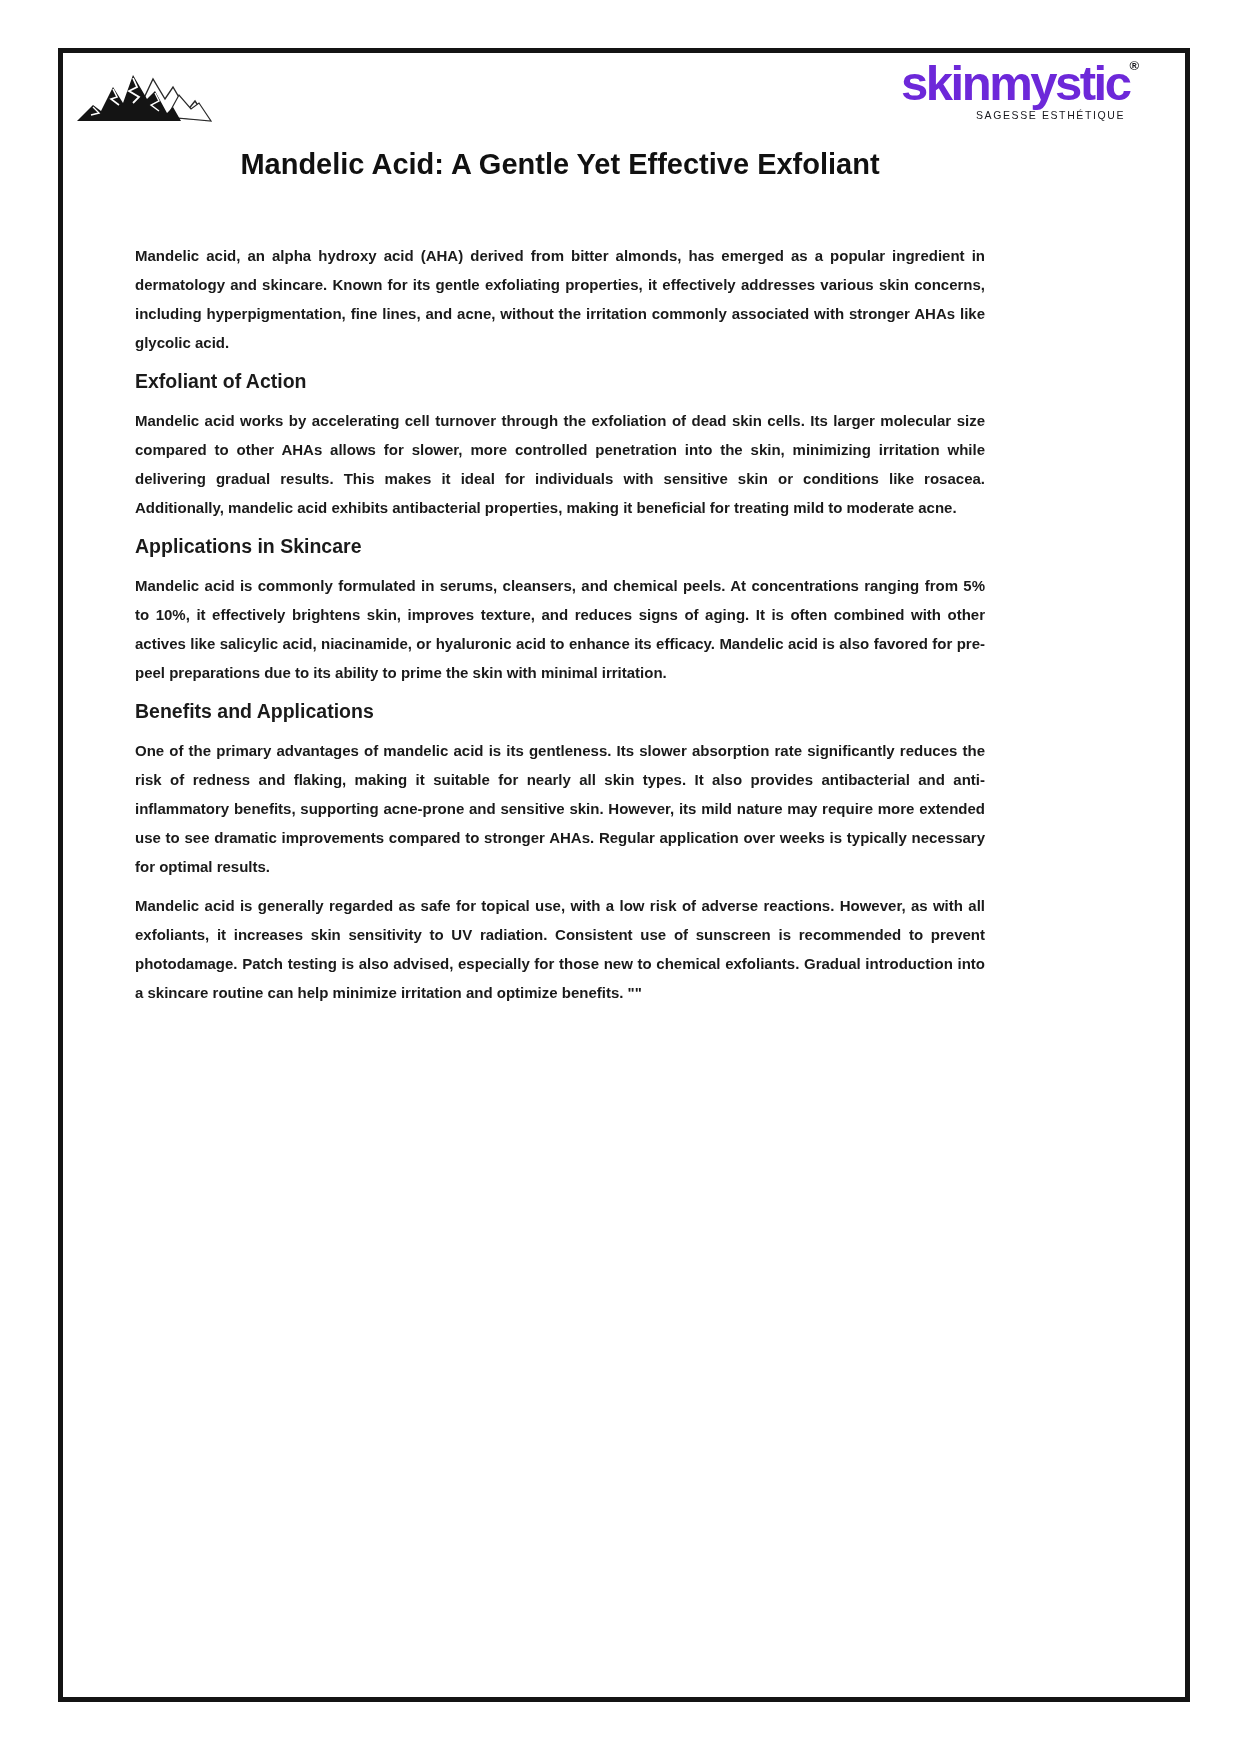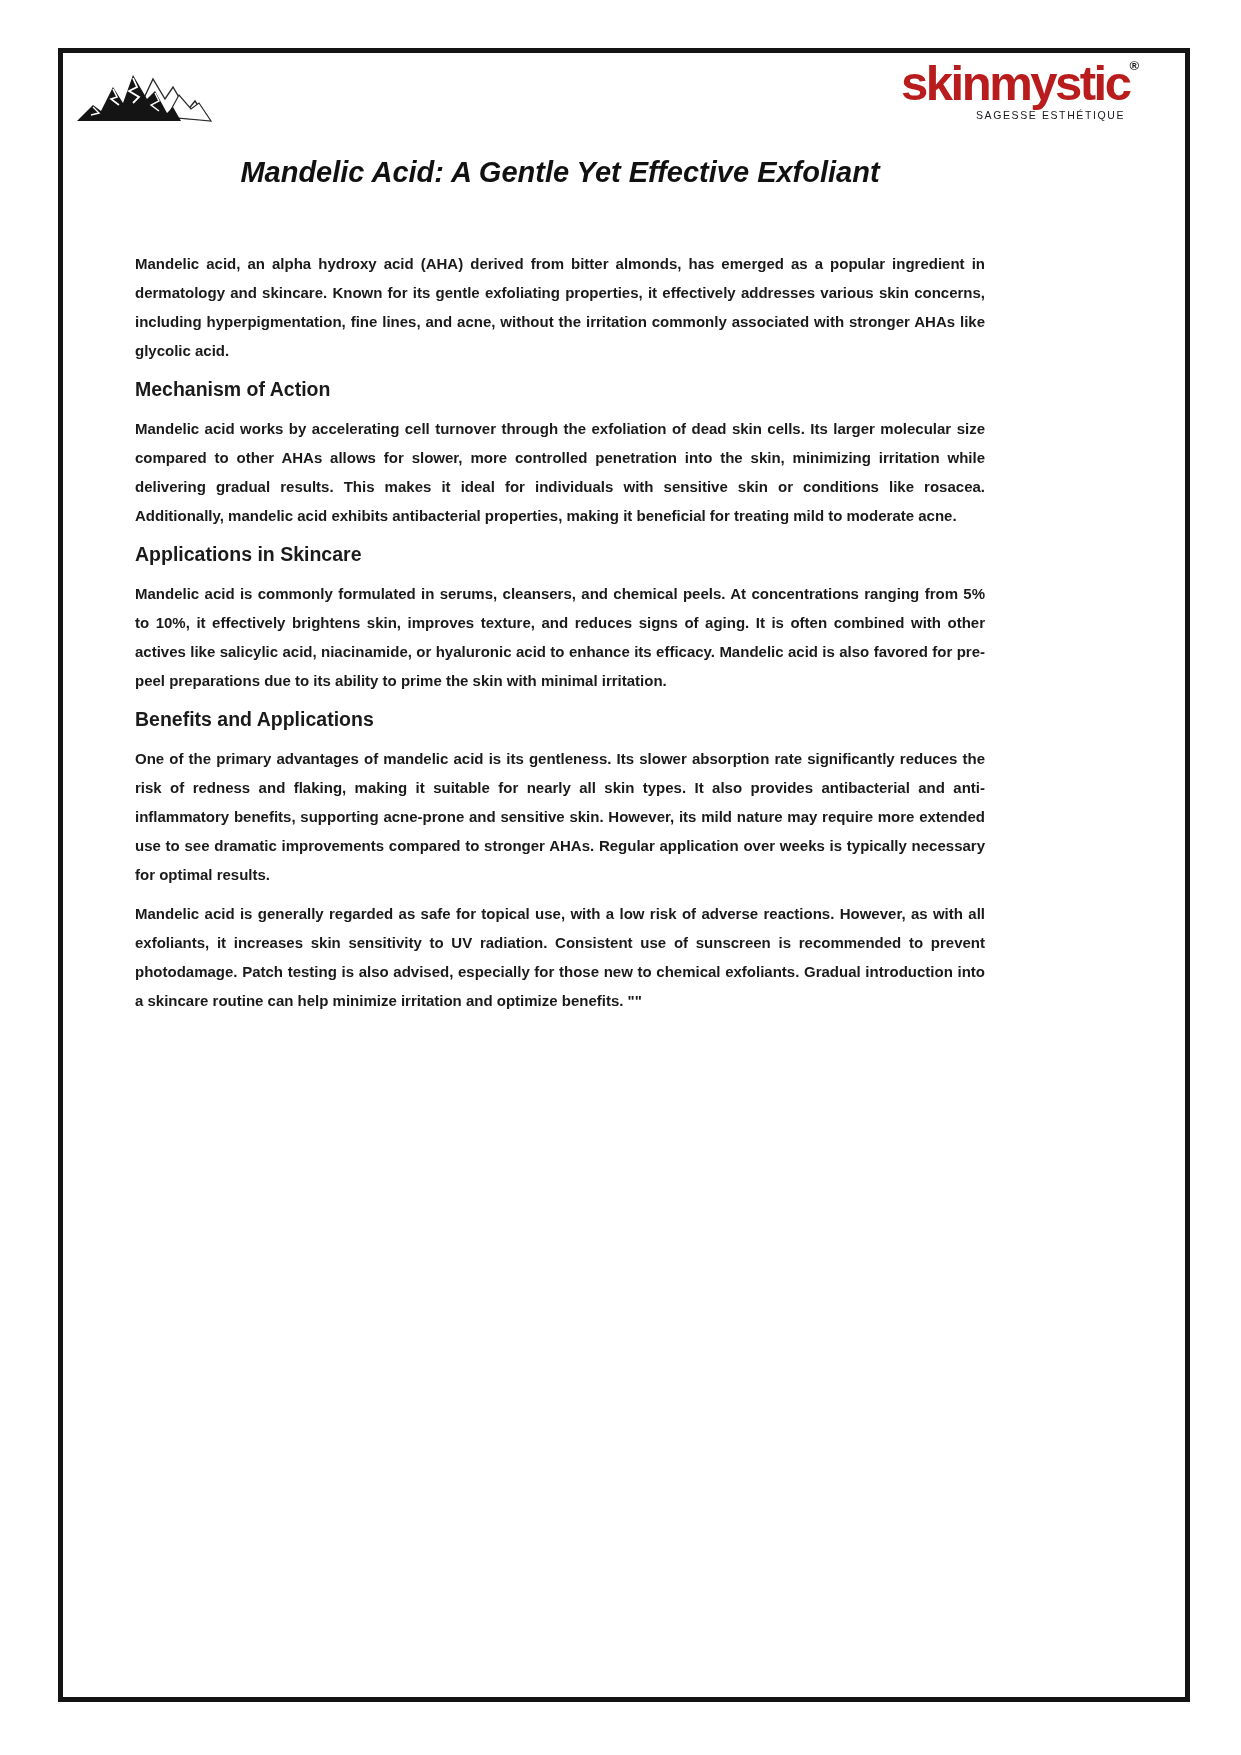--- a/index.html
+++ b/index.html
@@ -39,21 +39,21 @@
     text-align: right;
     line-height: 1;
   }
   .brand-row {
     white-space: nowrap;
   }
   .brand {
     font-weight: bold;
     font-size: 49px;
     letter-spacing: -2.5px;
-    color: #b91c1c;
+    color: #6d28d9;
   }
   .registered {
     font-size: 13px;
     font-weight: bold;
     vertical-align: 30px;
     color: #17171c;
   }
   .tagline {
     font-size: 10.5px;
     letter-spacing: 1.6px;
@@ -65,23 +65,22 @@
     position: absolute;
     left: 72px;
     top: 87px;
     width: 850px;
   }
   .doc-title {
     font-size: 29px;
     font-weight: bold;
     text-align: center;
     color: #111;
-    margin: 12px 0 57px 0;
+    margin: 4px 0 57px 0;
     line-height: 40px;
-    font-style: italic;
   }
   .body-text p {
     font-size: 15px;
     line-height: 29px;
     text-align: justify;
     margin: 0 0 10px 0;
     font-weight: bold;
   }
   .body-text h2 {
     font-size: 19.5px;
@@ -115,21 +114,21 @@
       </div>
       <div class="tagline">SAGESSE ESTHÉTIQUE</div>
     </div>
 
     <div class="content">
       <h1 class="doc-title">Mandelic Acid: A Gentle Yet Effective Exfoliant</h1>
 
       <div class="body-text">
         <p>Mandelic acid, an alpha hydroxy acid (AHA) derived from bitter almonds, has emerged as a popular ingredient in dermatology and skincare. Known for its gentle exfoliating properties, it effectively addresses various skin concerns, including hyperpigmentation, fine lines, and acne, without the irritation commonly associated with stronger AHAs like glycolic acid.</p>
 
-        <h2>Mechanism of Action</h2>
+        <h2>Exfoliant of Action</h2>
         <p>Mandelic acid works by accelerating cell turnover through the exfoliation of dead skin cells. Its larger molecular size compared to other AHAs allows for slower, more controlled penetration into the skin, minimizing irritation while delivering gradual results. This makes it ideal for individuals with sensitive skin or conditions like rosacea. Additionally, mandelic acid exhibits antibacterial properties, making it beneficial for treating mild to moderate acne.</p>
 
         <h2>Applications in Skincare</h2>
         <p>Mandelic acid is commonly formulated in serums, cleansers, and chemical peels. At concentrations ranging from 5% to 10%, it effectively brightens skin, improves texture, and reduces signs of aging. It is often combined with other actives like salicylic acid, niacinamide, or hyaluronic acid to enhance its efficacy. Mandelic acid is also favored for pre-peel preparations due to its ability to prime the skin with minimal irritation.</p>
 
         <h2>Benefits and Applications</h2>
         <p>One of the primary advantages of mandelic acid is its gentleness. Its slower absorption rate significantly reduces the risk of redness and flaking, making it suitable for nearly all skin types. It also provides antibacterial and anti-inflammatory benefits, supporting acne-prone and sensitive skin. However, its mild nature may require more extended use to see dramatic improvements compared to stronger AHAs. Regular application over weeks is typically necessary for optimal results.</p>
 
         <p>Mandelic acid is generally regarded as safe for topical use, with a low risk of adverse reactions. However, as with all exfoliants, it increases skin sensitivity to UV radiation. Consistent use of sunscreen is recommended to prevent photodamage. Patch testing is also advised, especially for those new to chemical exfoliants. Gradual introduction into a skincare routine can help minimize irritation and optimize benefits. ""</p>
       </div>

